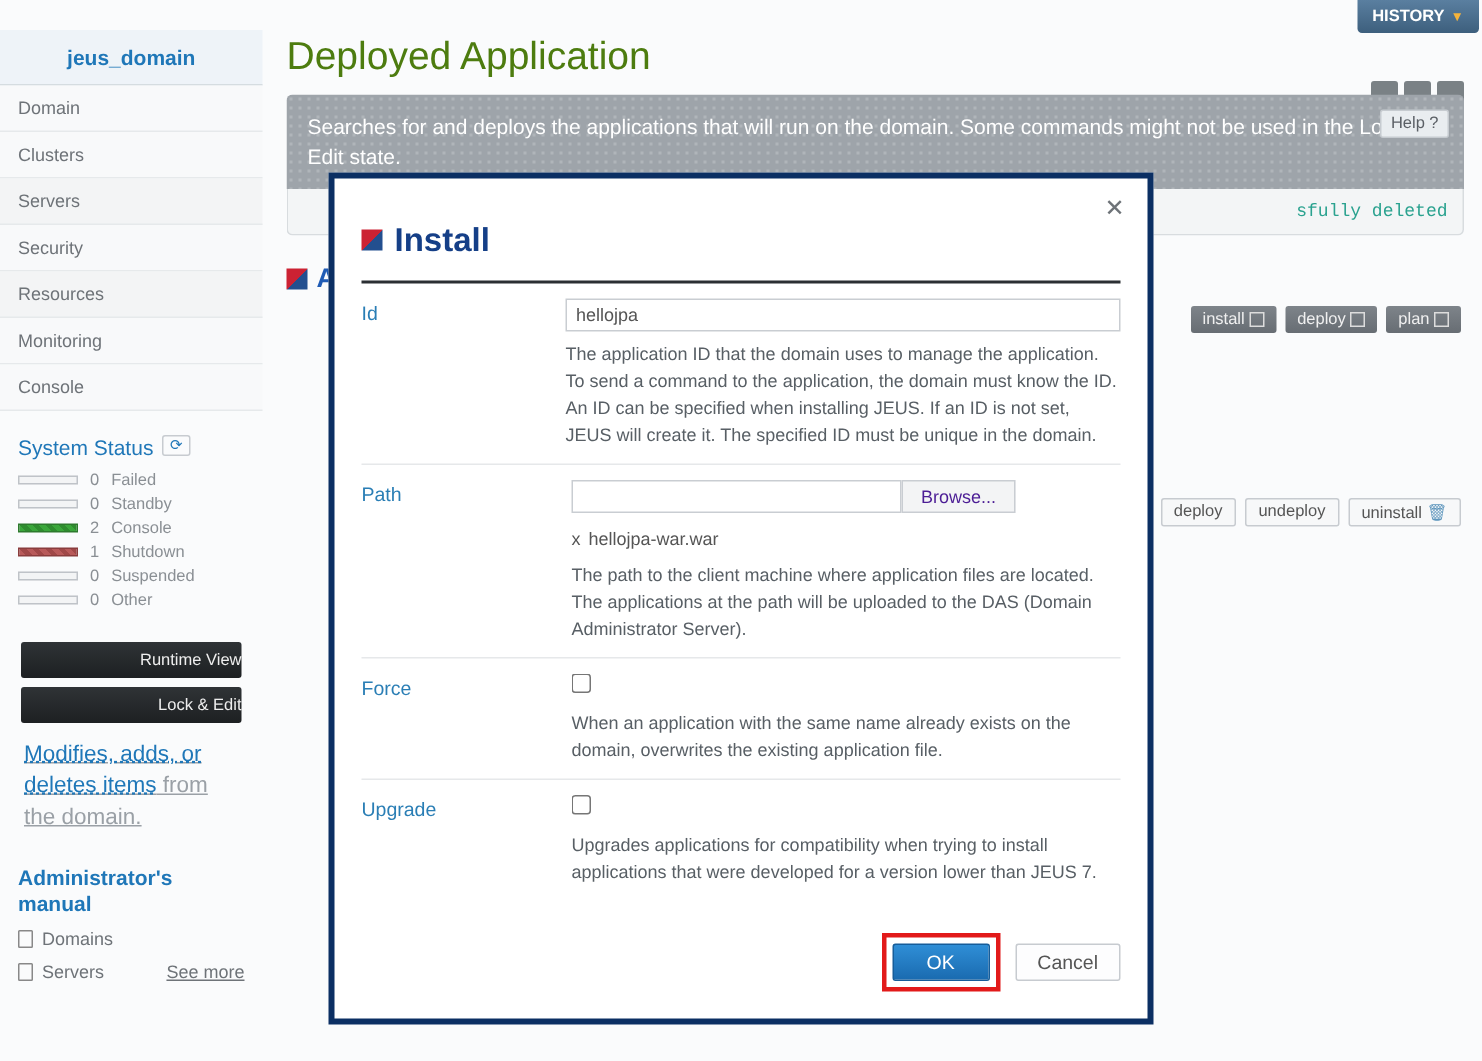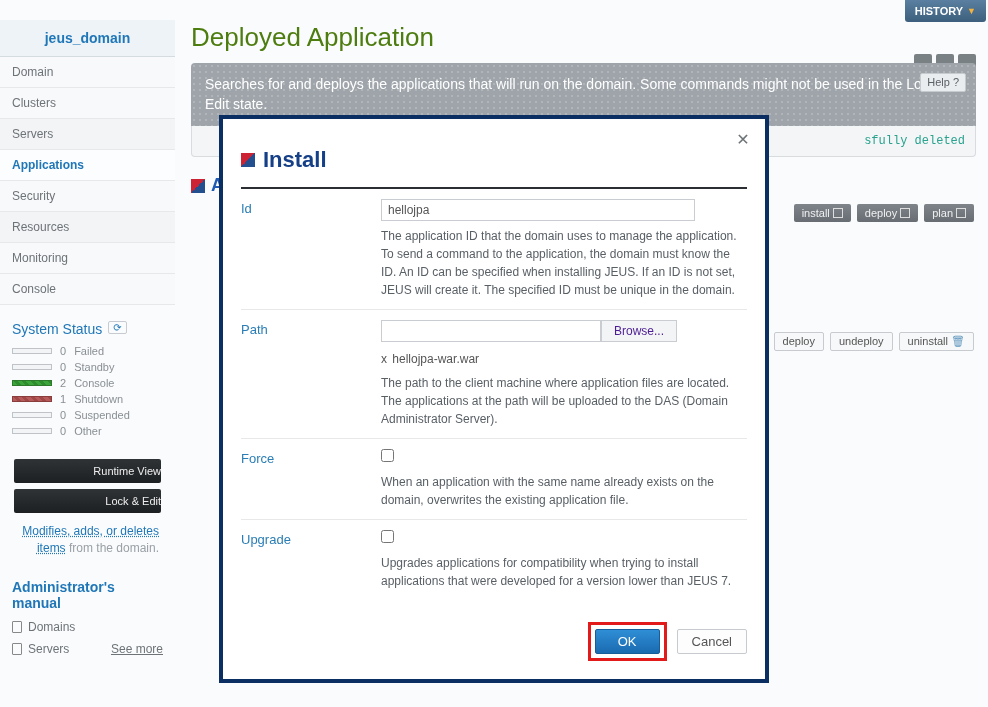--- a/index.html
+++ b/index.html
@@ -77,21 +77,21 @@
   .side-btn {
     background: linear-gradient(#2f3336,#1d2022);
     color:#eee;
     text-align:right;
     margin:6px 14px;
     padding:6px 0;
     border-radius:2px;
     font-size:11px;
     cursor:pointer;
   }
-  .side-note { text-align:right; font-size:12px; color:#9aa0a6; padding:4px 16px; line-height:1.4;}
+  .side-note { text-align:left; font-size:15px; color:#9aa0a6; padding:4px 16px; line-height:1.4;text-decoration:underline;}
   .side-note a { color:#1f77b8; text-decoration: underline dotted; }
   .manual-head { color:#1f77b8; font-size:14px; padding:18px 12px 4px 12px; font-weight:bold; line-height:1.2;}
   .manual-link { padding:4px 12px; color:#6e7378; display:flex; align-items:center; gap:6px;}
   .manual-link .book { display:inline-block; width:10px; height:12px; border:1px solid #888; border-radius:1px;}
   .see-more { text-decoration:underline; color:#6e7378; margin-left:auto;}
 
   
   .main {
     flex: 1;
     padding: 0 12px 0 16px;
@@ -176,21 +176,21 @@
   }
   .modal-title { display:flex; align-items:center; gap:8px; margin-bottom:14px; margin-top:12px;}
   .modal-title h1 { color:#153f87; font-size:22px; font-weight:bold;}
   .modal hr { border:none; border-top:2px solid #2b2f33; margin-bottom:0;}
   .form-row {
     display:flex; border-bottom:1px solid #e6e8ea; padding:10px 0;
   }
   .form-row .label { width:140px; color:#2a7eb5; font-size:13px; padding-top:2px;}
   .form-row .field { flex:1; color:#585f65; font-size:12px; line-height:1.5;}
   .text-input {
-    width: 314px; padding:3px 6px; border:1px solid #c9cdd2; background:#fff;
+    width: 370px; padding:3px 6px; border:1px solid #c9cdd2; background:#fff;
     font-size:12px; color:#555;
   }
   .browse-row { display:flex; gap:0; margin-bottom:4px;}
   .browse-row .path-input { width:220px; border:1px solid #c9cdd2; padding:3px 6px; font-size:12px;}
   .browse-btn {
     border:1px solid #c9cdd2; background:#f3f4f5; padding:3px 12px; font-size:12px; color:#4c1d95; cursor:pointer;
   }
   .file-line { color:#555; padding:4px 0 6px 0;}
   .file-line .x { color:#555; margin-right:2px; cursor:pointer;}
   .cb { width:13px; height:13px; }
@@ -219,21 +219,20 @@
 </div>
 
 <div class="container">
 
   <aside class="sidebar">
     <div class="domain-name">jeus_domain</div>
 
     <div class="nav-item">Domain</div>
     <div class="nav-item">Clusters</div>
     <div class="nav-item dim">Servers</div>
-    <div class="nav-item active">Applications</div>
     <div class="nav-item">Security</div>
     <div class="nav-item dim">Resources</div>
     <div class="nav-item">Monitoring</div>
     <div class="nav-item">Console</div>
 
     <div class="sys-status-head">
       <span>System Status</span>
       <span style="border:1px solid #c7cbd0;padding:0 4px;border-radius:2px;font-size:10px;">⟳</span>
     </div>
     <div class="status-line">

